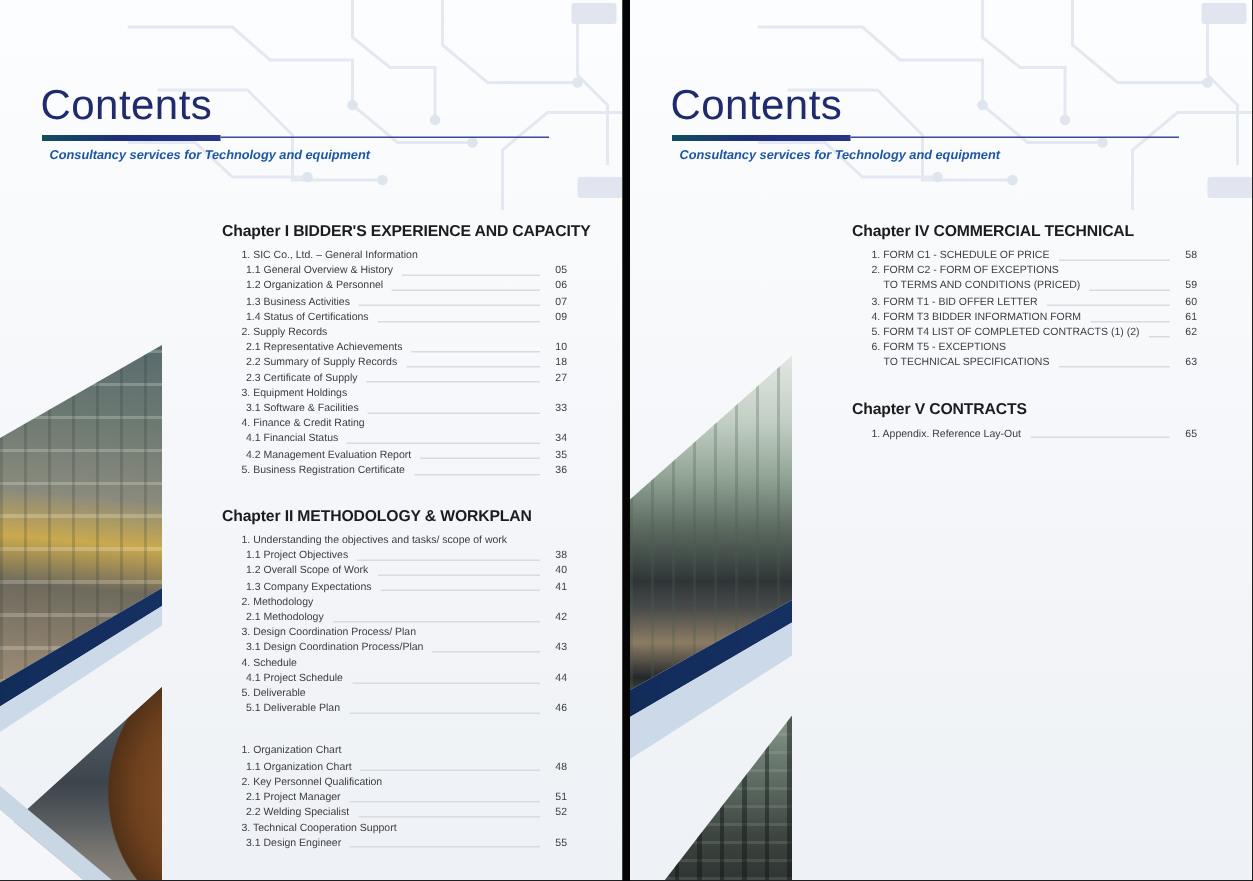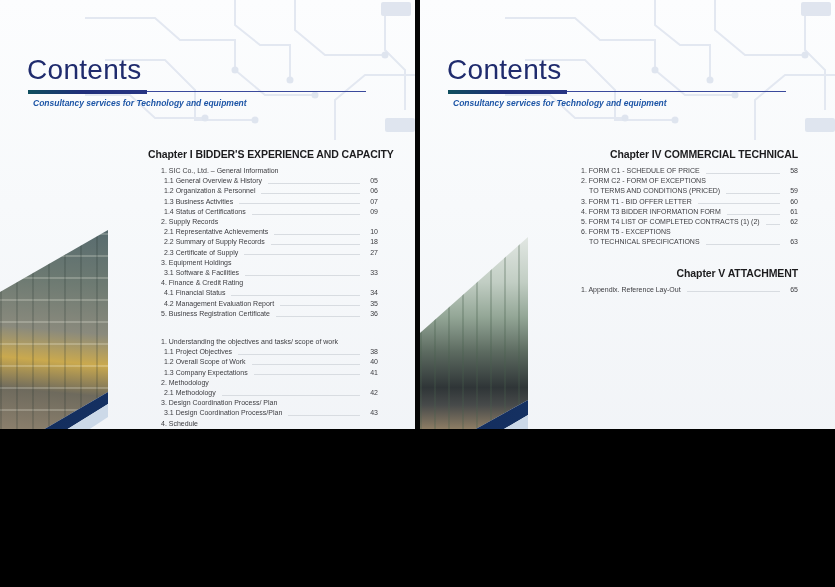--- a/index.html
+++ b/index.html
@@ -1,18 +1,18 @@
 <!DOCTYPE html>
 <html><head>
 <meta charset="utf-8">
 <style>
   * { margin:0; padding:0; box-sizing:border-box; }
   html,body { background:#000; }
   body { font-family:"Liberation Sans", sans-serif; }
-  .stage { position:relative; width:835px; height:429px; background:#060606; overflow:hidden;padding-left:24px; }
+  .stage { position:relative; width:835px; height:587px; background:#060606; overflow:hidden;padding-left:24px; }
 
   .page { position:absolute; top:0; height:587px; width:415px; overflow:hidden;
           background:linear-gradient(180deg,#fcfdfe 0%,#f7f9fb 35%,#eef1f5 100%); }
   .page-left { left:0; }
   .page-right { left:420px; }
   .gutter { position:absolute; left:415px; top:0; width:5px; height:587px; background:#050505; }
 
   
   .hdr { position:absolute; inset:0 0 auto 0; height:140px; }
   .circuit { position:absolute; top:0; right:0; width:330px; height:140px; opacity:.9; }
@@ -51,21 +51,21 @@
   .photo-d { clip-path:polygon(23px 587px,108px 477px,108px 587px);
     background:
       repeating-linear-gradient(90deg, rgba(15,20,18,.45) 0 3px, transparent 3px 15px),
       repeating-linear-gradient(0deg, rgba(200,210,200,.14) 0 2px, transparent 2px 12px),
       linear-gradient(180deg,#9aa89b 0%,#9aa89b 78%,#76877c 84%,#57645c 90%,#3c4540 95%,#2e3432 100%); }
 
   
   .toc { position:absolute; left:148px; top:147px; width:230px; }
   .chapter + .chapter { margin-top:18px; }
   .ch-head { font-size:10.5px; font-weight:bold; color:#1c1c1e; letter-spacing:-.1px;
-             line-height:14px; margin:0 0 5px 0; white-space:nowrap;text-align:right; }
+             line-height:14px; margin:0 0 5px 0; white-space:nowrap; }
   .row { display:flex; align-items:flex-end; line-height:10.2px; }
   .row .lab { font-size:7px; color:#3c3c40; white-space:nowrap; padding-left:13px; }
   .row.ind .lab { padding-left:16px; }
   .row.cont .lab { padding-left:21px; }
   .row .leader { flex:1; border-bottom:1px solid #d8dce1; margin:0 5px 2.5px 6px; min-width:8px; }
   .row .num { font-size:7px; color:#3c3c40; min-width:13px; text-align:right; }
 </style>
 </head>
 <body>
 
@@ -176,20 +176,21 @@
             <span class="leader"></span>
             <span class="num">35</span>
           </div>
           <div class="row">
             <span class="lab">5. Business Registration Certificate</span>
             <span class="leader"></span>
             <span class="num">36</span>
           </div>
         </section>
         <section class="chapter">
+          <h2 class="ch-head">Chapter II METHODOLOGY &amp; WORKPLAN</h2>
           <div class="row">
             <span class="lab">1. Understanding the objectives and tasks/ scope of work</span>
           </div>
           <div class="row ind">
             <span class="lab">1.1 Project Objectives</span>
             <span class="leader"></span>
             <span class="num">38</span>
           </div>
           <div class="row ind">
             <span class="lab">1.2 Overall Scope of Work</span>
@@ -342,21 +343,21 @@
           <div class="row">
             <span class="lab">6. FORM T5 - EXCEPTIONS</span>
           </div>
           <div class="row cont">
             <span class="lab">TO TECHNICAL SPECIFICATIONS</span>
             <span class="leader"></span>
             <span class="num">63</span>
           </div>
         </section>
         <section class="chapter">
-          <h2 class="ch-head">Chapter V ATTACHMENT</h2>
+          <h2 class="ch-head">Chapter V CONTRACTS</h2>
           <div class="row">
             <span class="lab">1. Appendix. Reference Lay-Out</span>
             <span class="leader"></span>
             <span class="num">65</span>
           </div>
         </section>
       </nav>
   </div>
 
 </div>

